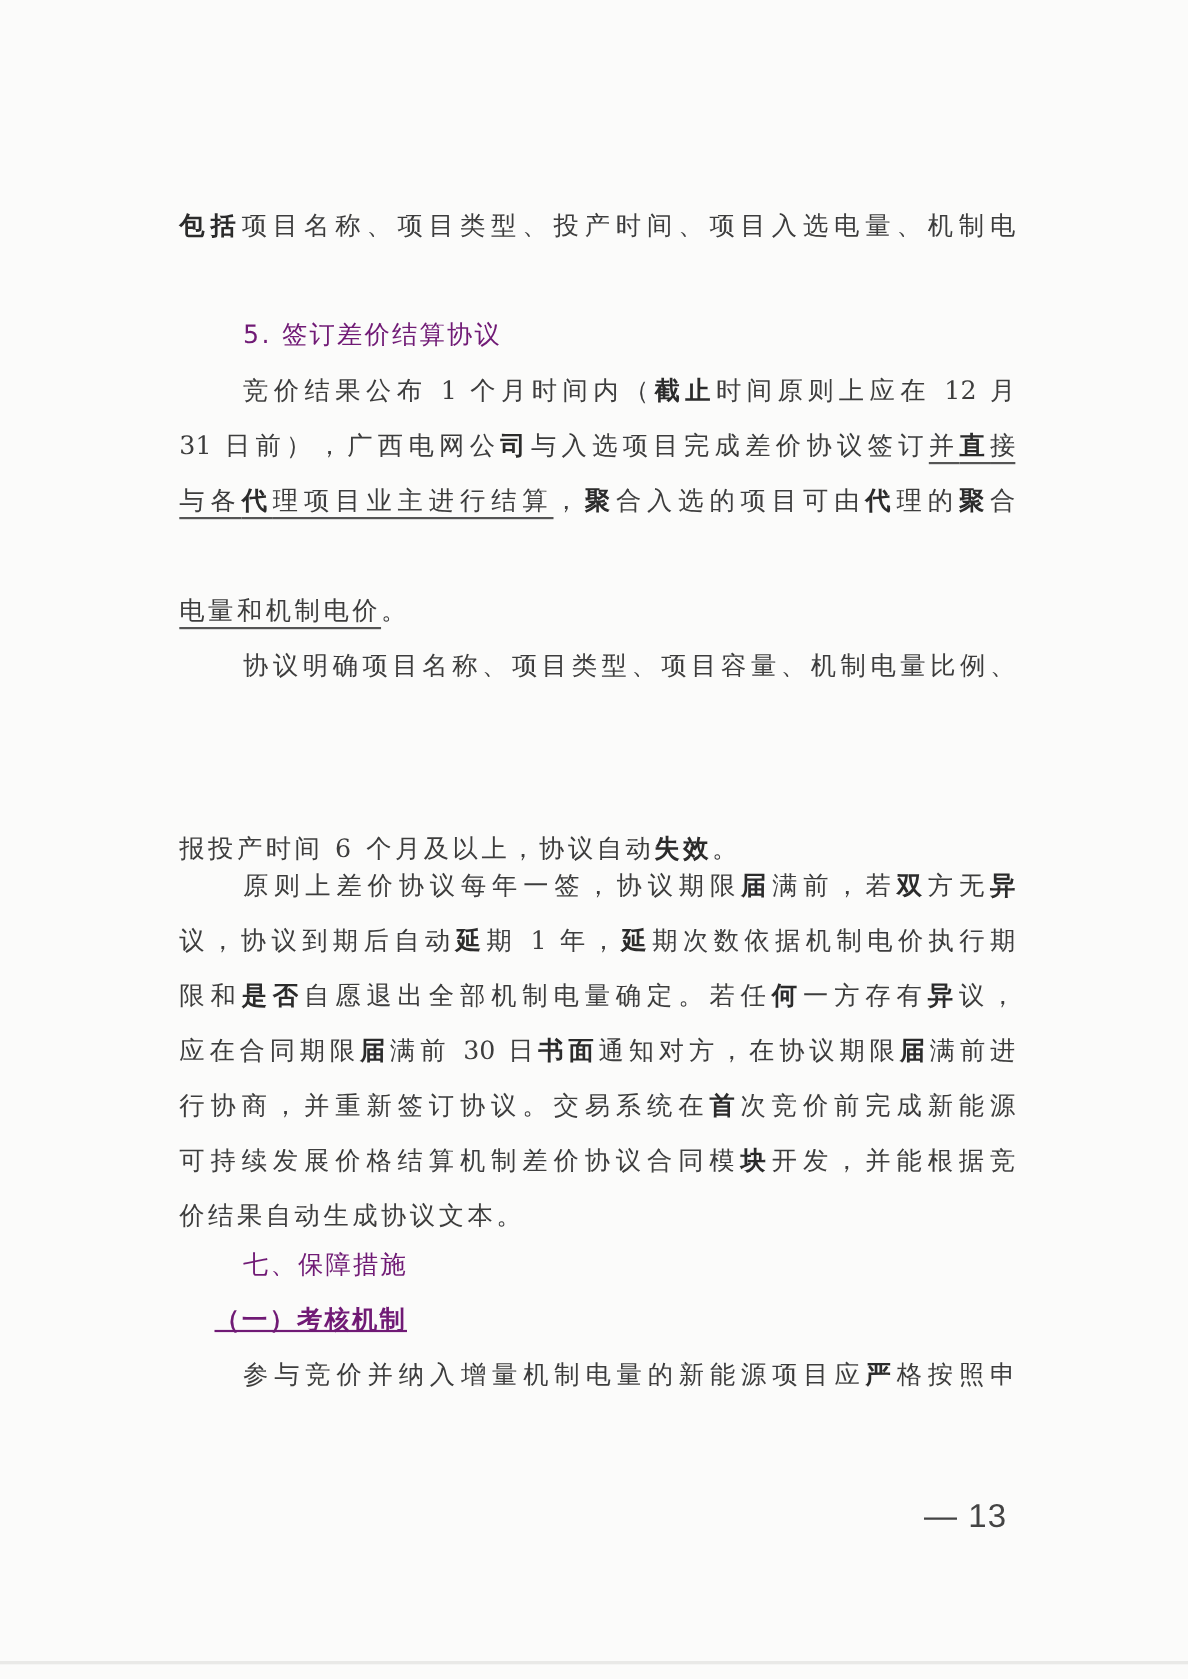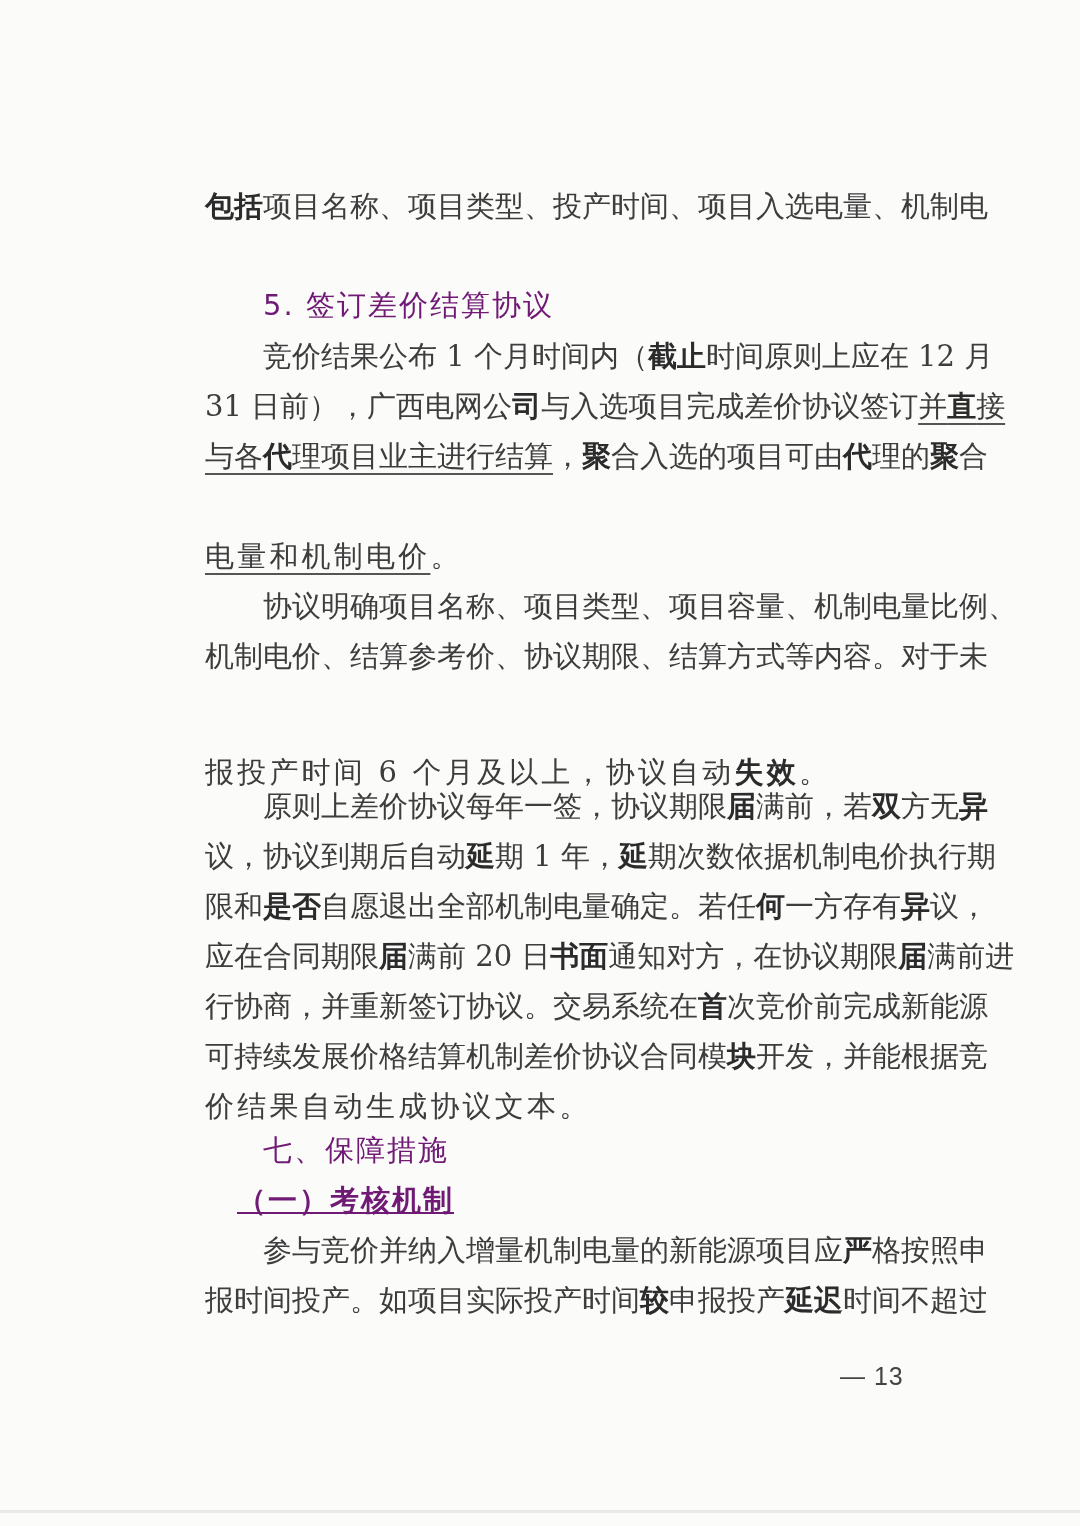--- a/index.html
+++ b/index.html
@@ -9,36 +9,35 @@
     position: relative;
     overflow: hidden;
     font-family: "DejaVu Serif", "Liberation Serif", serif;
     color: #3a3a3a;
   }
   .page { position: absolute; inset: 0; }
   .line {
     position: absolute;
     left: 163px;
     width: 760px;
-    font-size: 29px;
+    font-size: 23px;
     line-height: 40px;
     white-space: nowrap;
     letter-spacing: 3.2px;
     color: #3d3d3d;
-    margin-left: 42px;
   }
   .line.justify { text-align: justify; text-align-last: justify; letter-spacing: 0; }
   .indent { left: 221px; width: 702px; }
   .b { font-family: "DejaVu Sans", "Liberation Sans", sans-serif; font-weight: bold; color: #2b2b2b; }
   .u { text-decoration: underline; text-decoration-color: #555; text-underline-offset: 7px; text-decoration-thickness: 2px; }
   .heading { font-family: "DejaVu Sans", "Liberation Sans", sans-serif; color: #701a75; letter-spacing: 2px; }
   .heading.bold { font-weight: bold; text-decoration: underline; }
   .page-number {
     position: absolute; left: 840px; top: 1362px;
-    font-family: "Liberation Sans", sans-serif; font-size: 25px; color: #444;
+    font-family: "Liberation Sans", sans-serif; font-size: 30px; color: #444;
     letter-spacing: 1px;
   }
   .bottom-rule {
     position: absolute; left: 0; right: 0; top: 1510px; height: 3px;
     background: #e9e9e7;
   }
 </style>
 </head>
 <body>
 
@@ -64,54 +63,48 @@
   </div>
 
 
   <div class="line" style="top:536px">
     <span class="u">电量和机制电价</span><span>。</span>
   </div>
 
   <div class="line indent justify" style="top:586px">
     <span>协议明确项目名称、项目类型、项目容量、机制电量比例、</span>
   </div>
-  <div class="line justify" style="top:636px">
-    <span>机制电价、结算参考价、协议期限、结算方式等内容。对于未</span>
-  </div>
   <div class="line" style="top:752px">
     <span>报投产时间 6 个月及以上，协议自动</span><span class="b">失效</span><span>。</span>
   </div>
 
   <div class="line indent justify" style="top:786px">
     <span>原则上差价协议每年一签，协议期限</span><span class="b">届</span><span>满前，若</span><span class="b">双</span><span>方无</span><span class="b">异</span>
   </div>
   <div class="line justify" style="top:836px">
     <span>议，协议到期后自动</span><span class="b">延</span><span>期 1 年，</span><span class="b">延</span><span>期次数依据机制电价执行期</span>
   </div>
   <div class="line justify" style="top:886px">
     <span>限和</span><span class="b">是否</span><span>自愿退出全部机制电量确定。若任</span><span class="b">何</span><span>一方存有</span><span class="b">异</span><span>议，</span>
   </div>
   <div class="line justify" style="top:936px">
-    <span>应在合同期限</span><span class="b">届</span><span>满前 20 日</span><span class="b">书面</span><span>通知对方，在协议期限</span><span class="b">届</span><span>满前进</span>
+    <span>应在合同期限</span><span class="b">届</span><span>满前 30 日</span><span class="b">书面</span><span>通知对方，在协议期限</span><span class="b">届</span><span>满前进</span>
   </div>
   <div class="line justify" style="top:986px">
     <span>行协商，并重新签订协议。交易系统在</span><span class="b">首</span><span>次竞价前完成新能源</span>
   </div>
   <div class="line justify" style="top:1036px">
     <span>可持续发展价格结算机制差价协议合同模</span><span class="b">块</span><span>开发，并能根据竞</span>
   </div>
   <div class="line" style="top:1086px">
     <span>价结果自动生成协议文本。</span>
   </div>
 
   <div class="line heading indent" style="top:1130px">七、保障措施</div>
   <div class="line heading bold" style="top:1180px; left:195px">（一）考核机制</div>
 
   <div class="line indent justify" style="top:1230px">
     <span>参与竞价并纳入增量机制电量的新能源项目应</span><span class="b">严</span><span>格按照申</span>
   </div>
-  <div class="line justify" style="top:1280px">
-    <span>报时间投产。如项目实际投产时间</span><span class="b">较</span><span>申报投产</span><span class="b">延迟</span><span>时间不超过</span>
-  </div>
 
   <div class="page-number">— 13</div>
   <div class="bottom-rule"></div>
 </div>
 
 </body></html>

